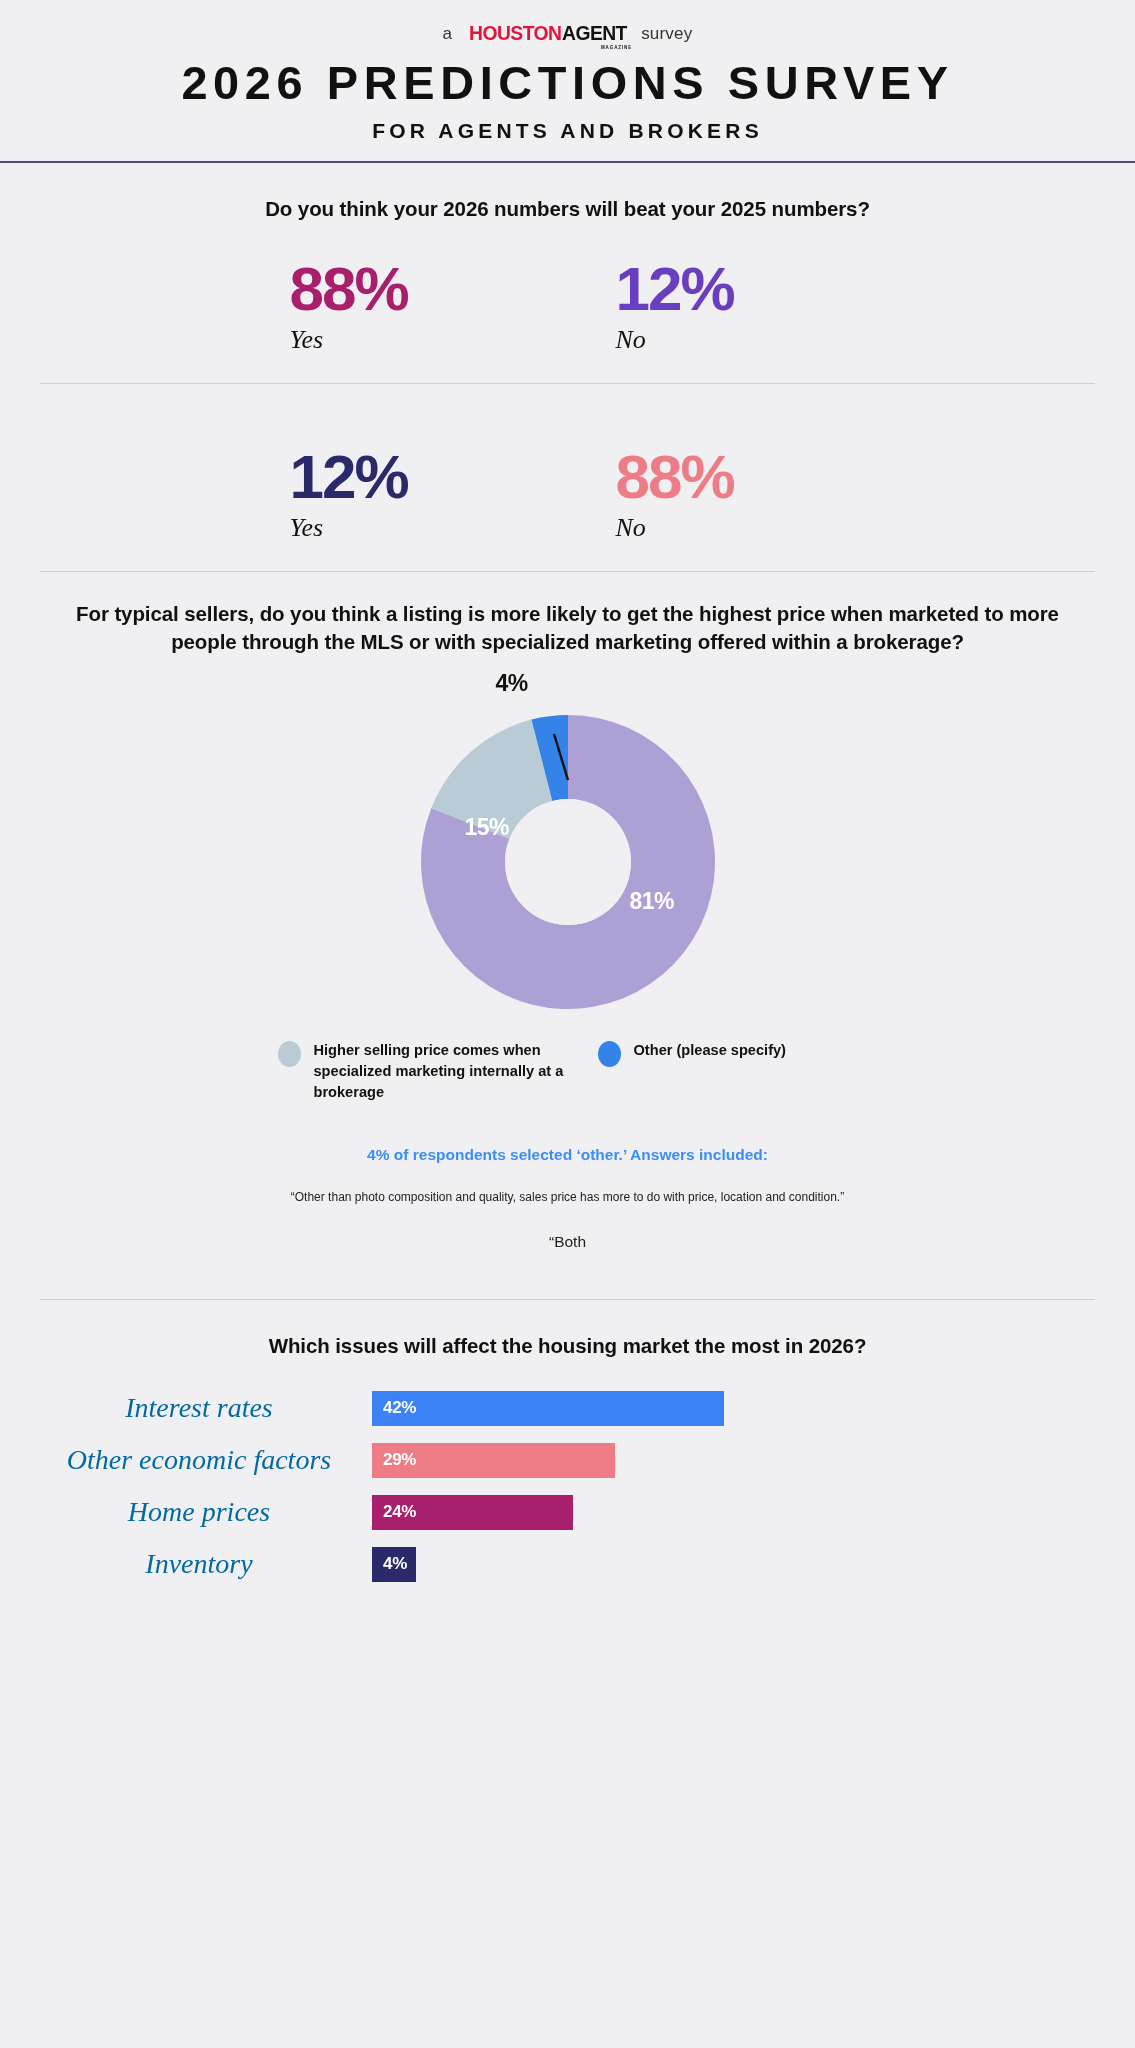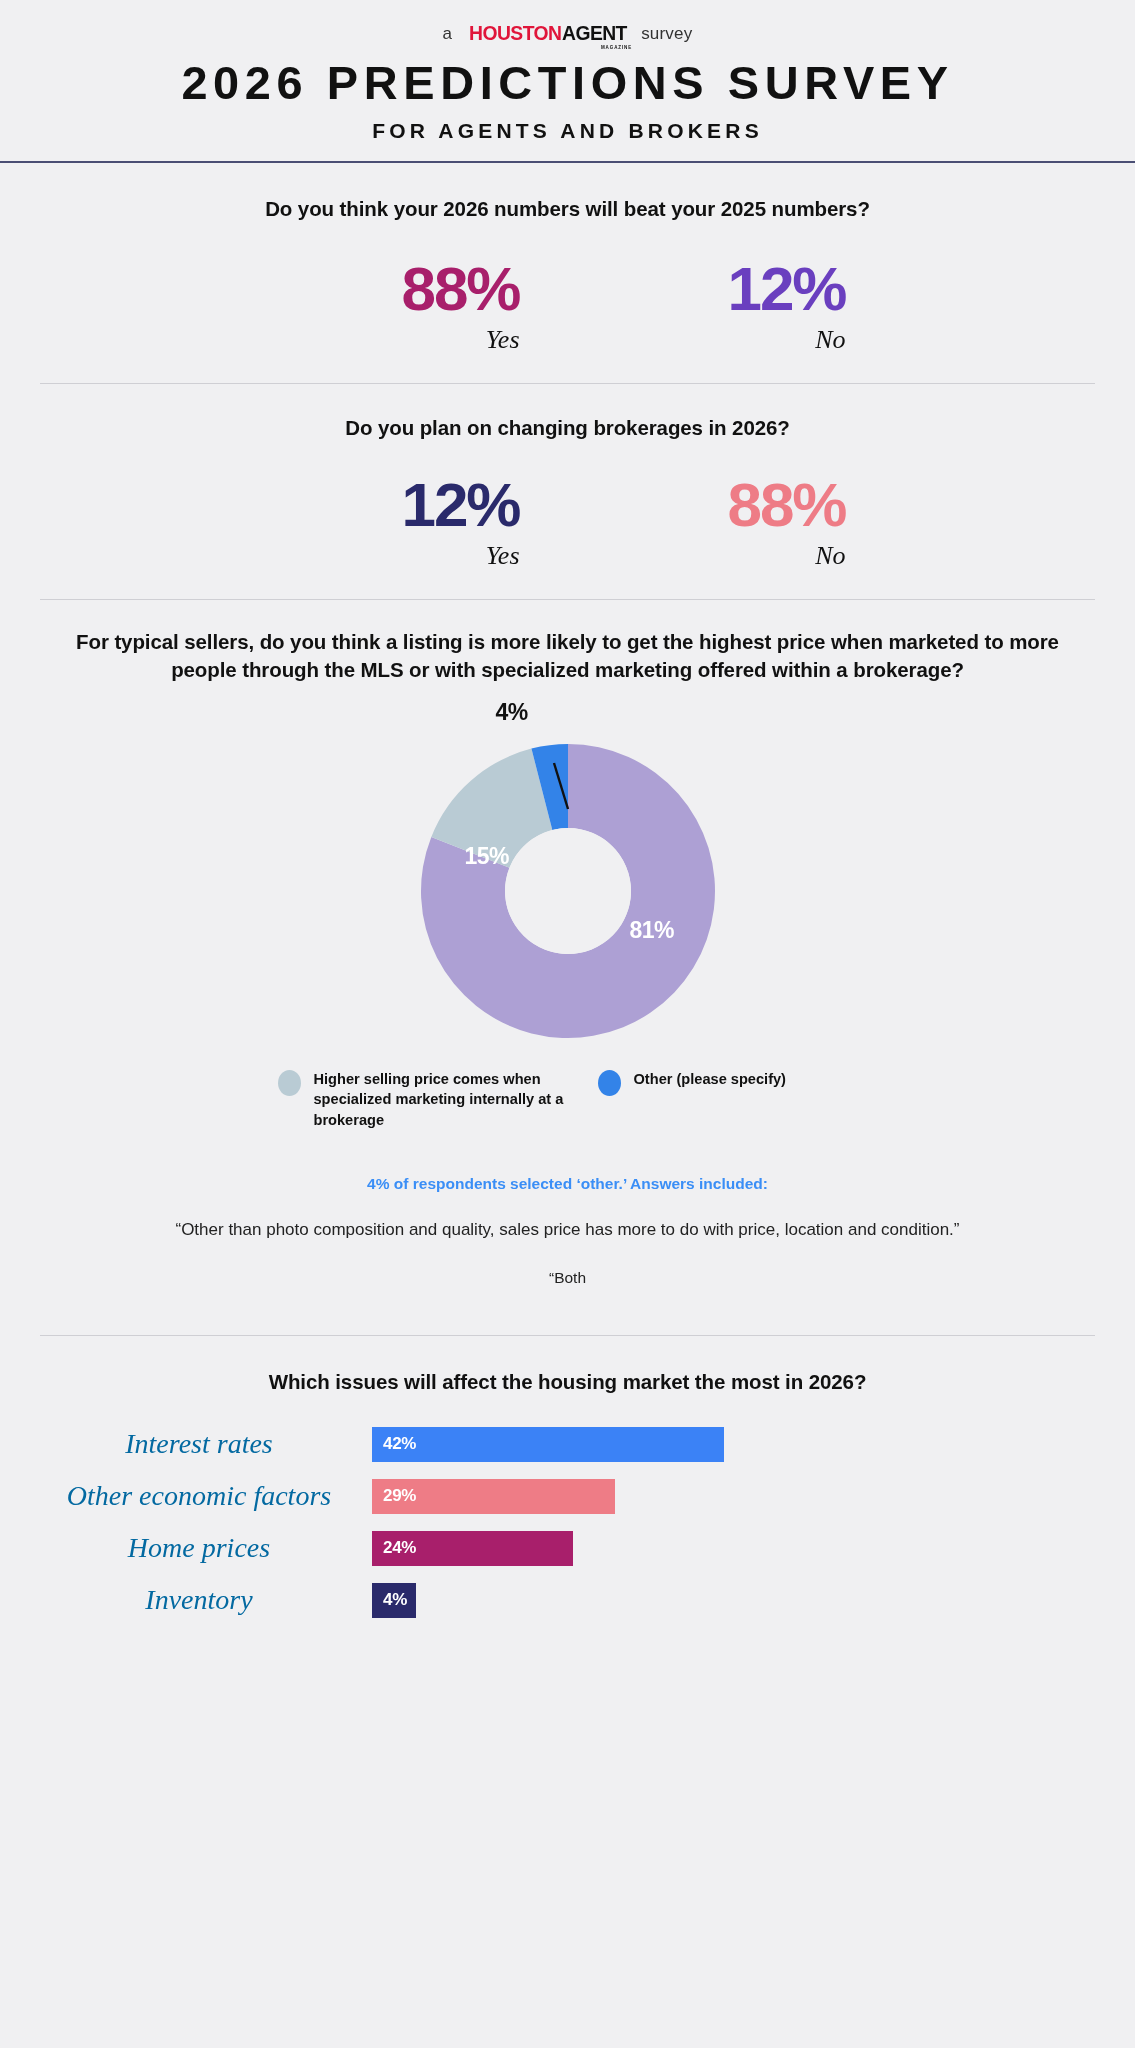--- a/index.html
+++ b/index.html
@@ -45,21 +45,21 @@
   .section { padding:15px 40px; }
   .divider { height:1px; background:#cfcfd4; margin:0 40px; }
 
   .q-title {
     text-align:center; font-weight:700; font-size:20.5px; color:#111;
     line-height:1.38; letter-spacing:-.1px;
   }
 
   
   .stat-row { display:flex; justify-content:center; gap:96px; }
-  .stat { text-align:right; width:230px; }
+  .stat { text-align:left; width:230px; }
   .stat .num {
     font-size:62px; font-weight:800; letter-spacing:-2px; line-height:1.05;
   }
   .stat .lbl {
     font-family:"Liberation Serif", serif; font-style:italic;
     font-size:26px; color:#111; margin-top:4px;
   }
 
   
   .donut-wrap { position:relative; display:flex; justify-content:center; }
@@ -78,21 +78,21 @@
   
   .legend { display:flex; justify-content:center; gap:0; margin-top:28px; padding:0 46px; }
   .leg-item { display:flex; gap:13px; align-items:flex-start; width:320px; }
   .leg-dot { width:23px; height:26px; border-radius:50%; flex:0 0 auto; margin-top:1px; }
   .leg-txt { font-size:14.6px; font-weight:700; line-height:1.42; color:#111; }
 
   .other-head {
     text-align:center; color:#3a8ef6; font-weight:700; font-size:15.5px; margin-top:44px;
   }
   .other-q {
-    text-align:center; font-size:17px; color:#222; margin-top:24px; line-height:1.5;
+    text-align:center; font-size:12px; color:#222; margin-top:24px; line-height:1.5;
   }
   .other-q2 { text-align:center; font-size:15.5px; color:#222; margin-top:27px; }
 
   
   .bars { margin-top:30px; }
   .bar-row { display:flex; align-items:center; margin-bottom:17px; }
   .bar-lbl {
     width:332px; text-align:center; padding-right:14px;
     font-family:"Liberation Serif", serif; font-style:italic; font-size:28px; color:#0369a1;
   }
@@ -128,21 +128,20 @@
     </div>
     <div class="stat">
       <div class="num" id="q1n1" style="color: rgb(106, 63, 191);">12%</div>
       <div class="lbl">No</div>
     </div>
   </div>
 </div>
 <div class="divider"></div>
 
 <div class="section" style="padding-top:30px;padding-bottom:28px;">
-  <div class="q-title">Do you plan on changing brokerages in 2026?</div>
   <div class="stat-row" style="margin-top:30px;">
     <div class="stat">
       <div class="num" id="q2n0" style="color: rgb(42, 42, 107);">12%</div>
       <div class="lbl">Yes</div>
     </div>
     <div class="stat">
       <div class="num" id="q2n1" style="color: rgb(238, 124, 134);">88%</div>
       <div class="lbl">No</div>
     </div>
   </div>

